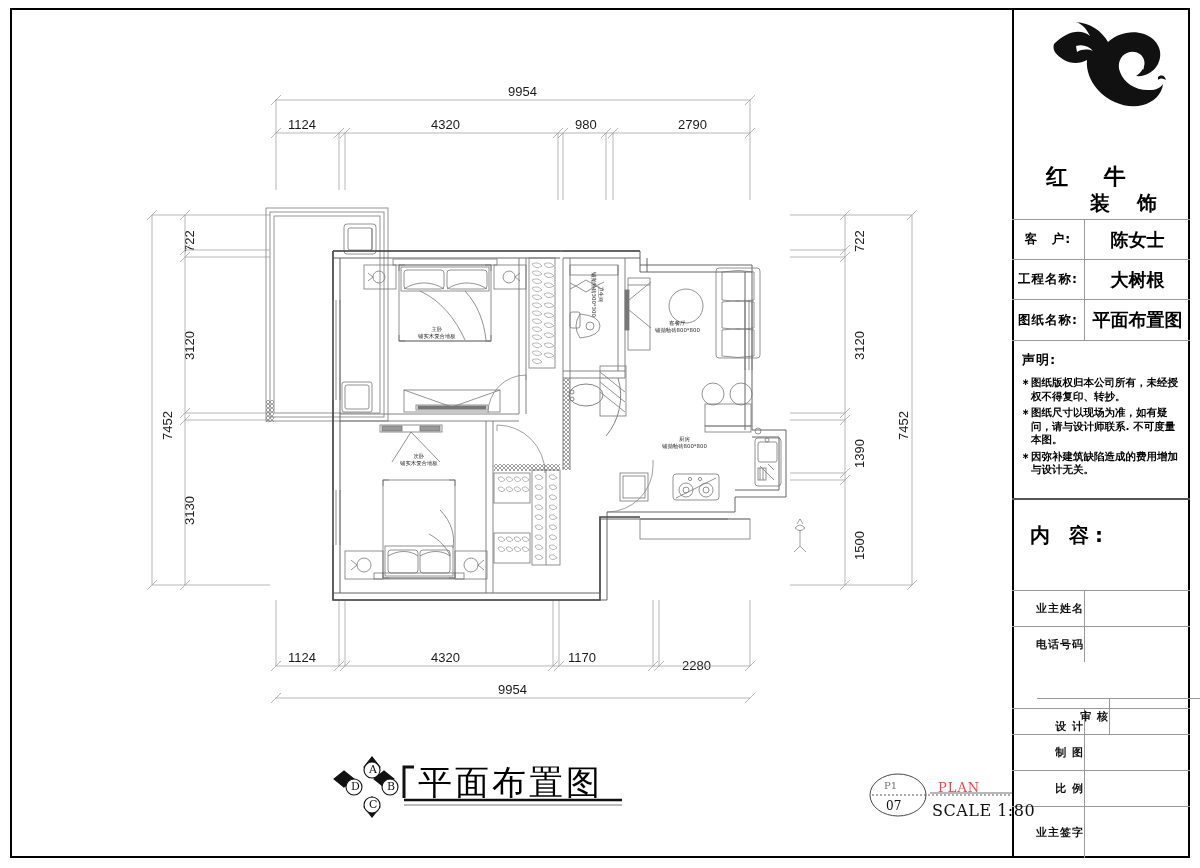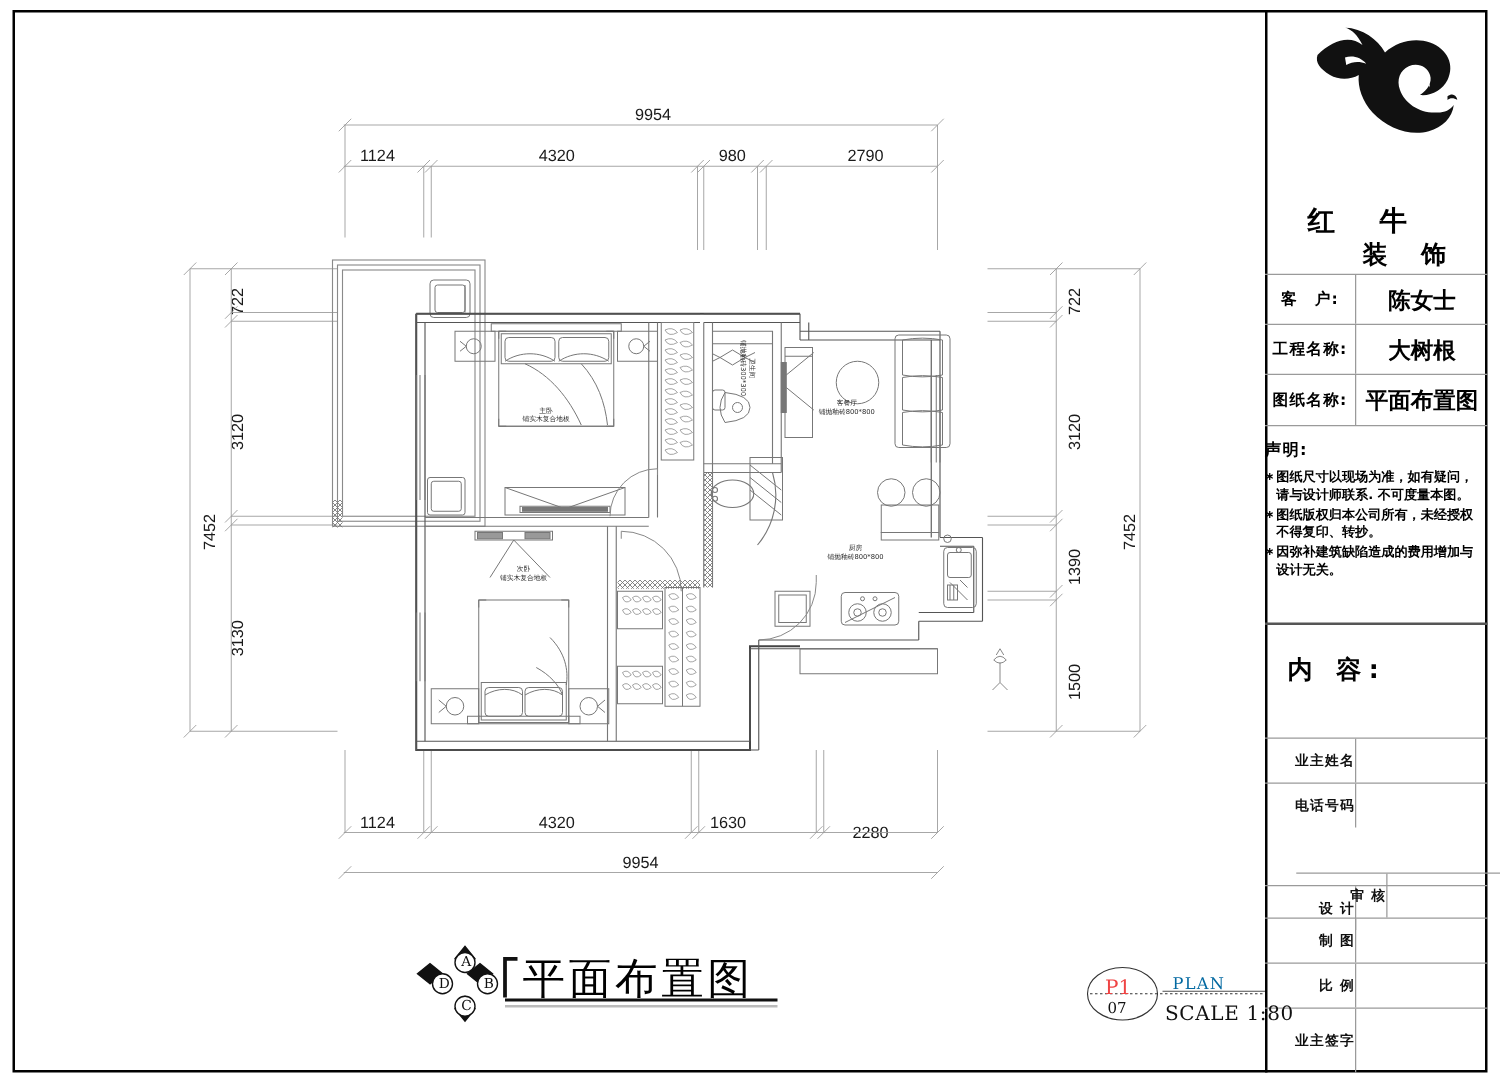--- a/index.html
+++ b/index.html
@@ -65,21 +65,21 @@
     flex: 1; text-align: center;
     font-size: 18px; font-weight: 700; color: #000;
     font-family: "DejaVu Sans", sans-serif;
   }
 
   
   .decl-block {
     position: absolute; left: 1012px; top: 340px;
     width: 178px; height: 158px;
     border-top: 1px solid #9a9a9a;
-    padding: 10px 8px 0 0;
+    padding: 10px 8px 0 10px;
   }
   .decl-title {
     font-size: 13px; font-weight: 700; color: #000;
     font-family: "DejaVu Sans", sans-serif;
     margin-bottom: 7px; letter-spacing: 1px;
   }
   .decl-item {
     position: relative;
     font-size: 10.5px; line-height: 13.5px;
     font-weight: 700; color: #000;
@@ -139,31 +139,31 @@
   
   .plan-title-cn {
     position: absolute; left: 418px; top: 760px;
     font-size: 34px; font-weight: 400; color: #000;
     font-family: "DejaVu Serif", serif;
     letter-spacing: 3px;
   }
 
   .pagenum-p1 {
     position: absolute; left: 884px; top: 780px;
-    font-size: 16px; color: #ef4444;
+    font-size: 10px; color: #737373;
     font-family: "DejaVu Serif", serif;
   }
   .pagenum-07 {
     position: absolute; left: 886px; top: 799px;
     font-size: 12px; color: #111;
     font-family: "DejaVu Serif", serif;
   }
   .plan-word {
     position: absolute; left: 938px; top: 780px;
-    font-size: 13px; color: #0369a1; letter-spacing: 1px;
+    font-size: 13px; color: #ef4444; letter-spacing: 1px;
     font-family: "DejaVu Serif", serif;
   }
   .scale-word {
     position: absolute; left: 932px; top: 801px;
     font-size: 16px; color: #111; letter-spacing: 0.5px;
     font-family: "DejaVu Serif", serif;
   }
 
   
   .room-label {
@@ -223,22 +223,22 @@
     <div class="tb-value">大树根</div>
   </div>
   <div class="tb-row" style="top:299px;height:41px;">
     <div class="tb-label">图纸名称:</div>
     <div class="tb-sep"></div>
     <div class="tb-value">平面布置图</div>
   </div>
 
   <div class="decl-block">
     <div class="decl-title">声明:</div>
+    <div class="decl-item">图纸版权归本公司所有，未经授权不得复印、转抄。</div>
     <div class="decl-item">图纸尺寸以现场为准，如有疑问，请与设计师联系. 不可度量本图。</div>
-    <div class="decl-item">图纸版权归本公司所有，未经授权不得复印、转抄。</div>
     <div class="decl-item">因弥补建筑缺陷造成的费用增加与设计无关。</div>
   </div>
 
   <div class="content-block">
     <div class="content-title">内 容:</div>
   </div>
 
   <div class="sig-row" style="top:590px;">
     <div class="sig-label">业主姓名</div>
     <div class="sig-sep"></div>
@@ -276,21 +276,21 @@
   </div>
 
   <div class="dim" style="left:508px; top:84px;">9954</div>
   <div class="dim" style="left:288px; top:117px;">1124</div>
   <div class="dim" style="left:431px; top:117px;">4320</div>
   <div class="dim" style="left:575px; top:117px;">980</div>
   <div class="dim" style="left:678px; top:117px;">2790</div>
 
   <div class="dim" style="left:288px; top:650px;">1124</div>
   <div class="dim" style="left:431px; top:650px;">4320</div>
-  <div class="dim" style="left:568px; top:650px;">1630</div>
+  <div class="dim" style="left:568px; top:650px;">1170</div>
   <div class="dim" style="left:682px; top:658px;">2280</div>
   <div class="dim" style="left:498px; top:682px;">9954</div>
 
   <div class="dim-v" style="left:160px; top:440px;">7452</div>
   <div class="dim-v" style="left:182px; top:252px;">722</div>
   <div class="dim-v" style="left:182px; top:360px;">3120</div>
   <div class="dim-v" style="left:182px; top:525px;">3130</div>
 
   <div class="dim-v" style="left:852px; top:252px;">722</div>
   <div class="dim-v" style="left:852px; top:360px;">3120</div>

